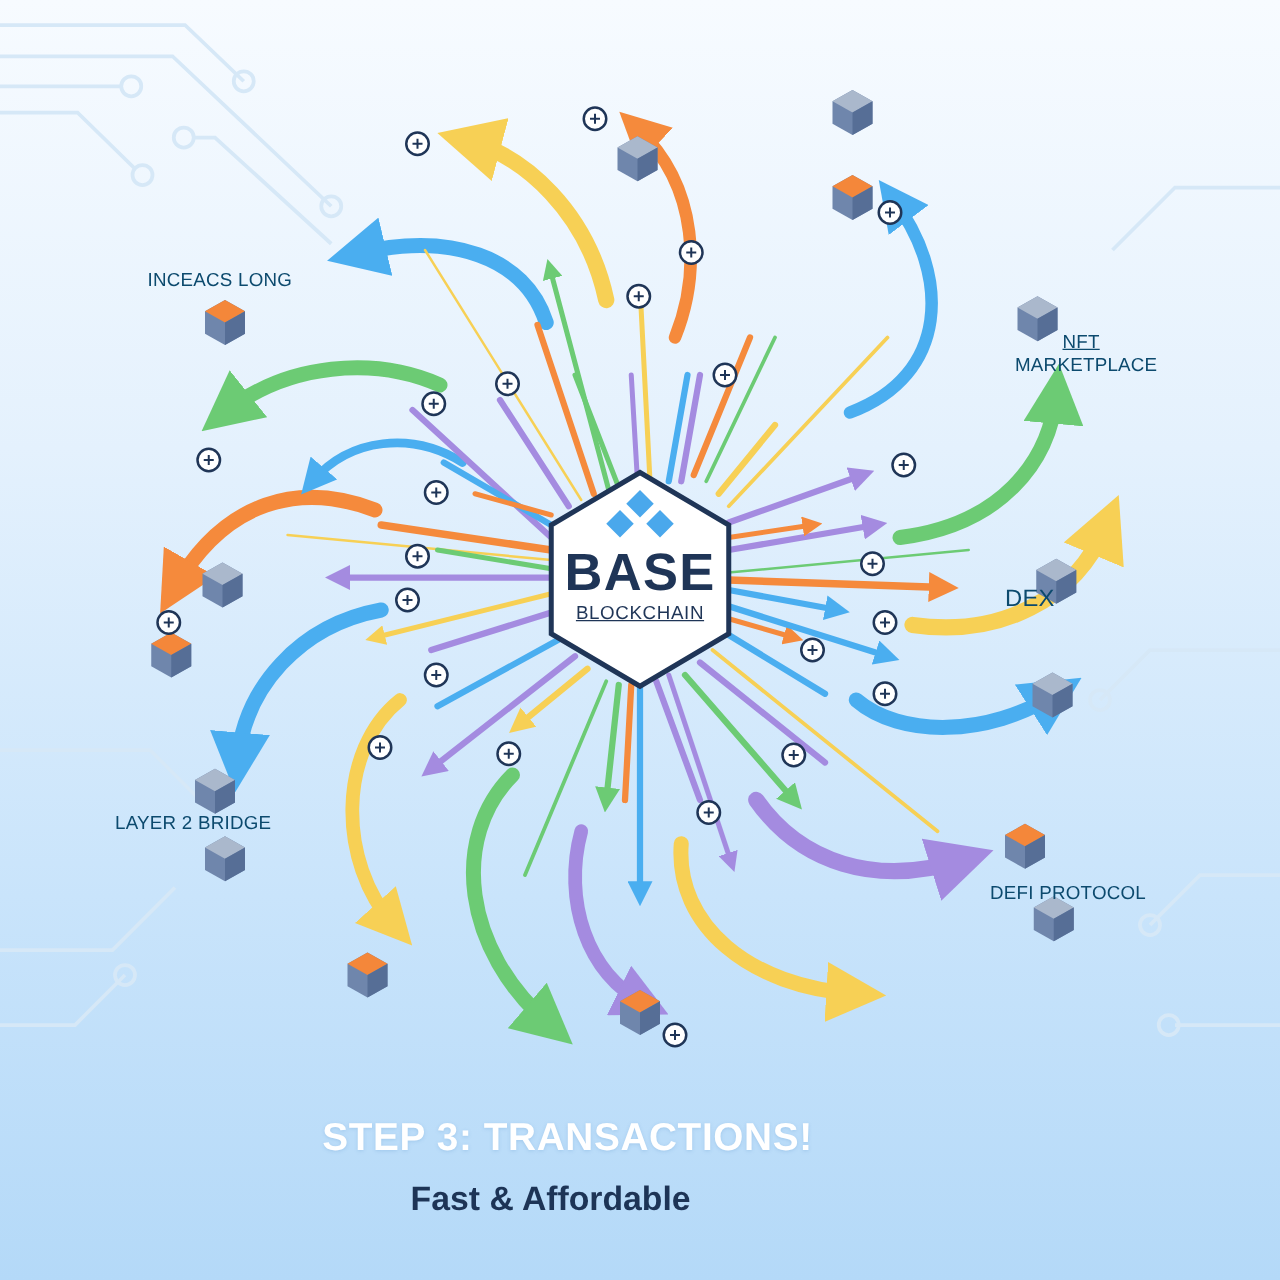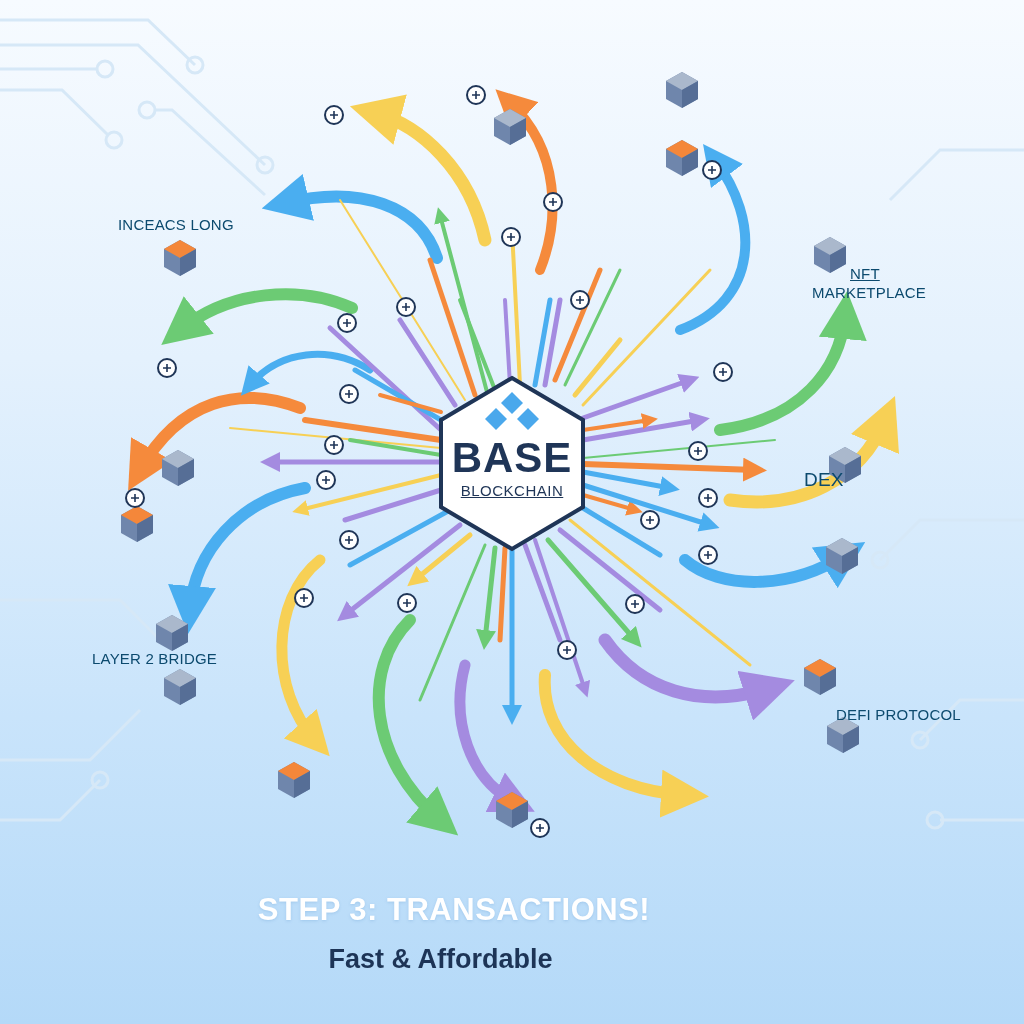--- a/index.html
+++ b/index.html
@@ -215,17 +215,17 @@
   <div class="hub">
     <div class="hub-text hub-title">BASE</div>
     <div class="hub-text hub-sub">BLOCKCHAIN</div>
   </div>
 
   <div class="label" style="left:118px;top:215px;">INCEACS LONG</div>
   <div class="label" style="left:850px;top:264px;text-decoration:underline;">NFT</div>
   <div class="label" style="left:812px;top:283px;">MARKETPLACE</div>
   <div class="label" style="left:804px;top:470px;font-size:19px;">DEX</div>
   <div class="label" style="left:92px;top:649px;">LAYER 2 BRIDGE</div>
-  <div class="label" style="left:792px;top:705px;margin-left:44px;">DEFI PROTOCOL</div>
+  <div class="label" style="left:792px;top:705px;">DEFI PROTOCOL</div>
 
   <div class="footer-title">STEP 3: TRANSACTIONS!</div>
   <div class="footer-sub">Fast &amp; Affordable</div>
 </div>
 
 </body></html>

